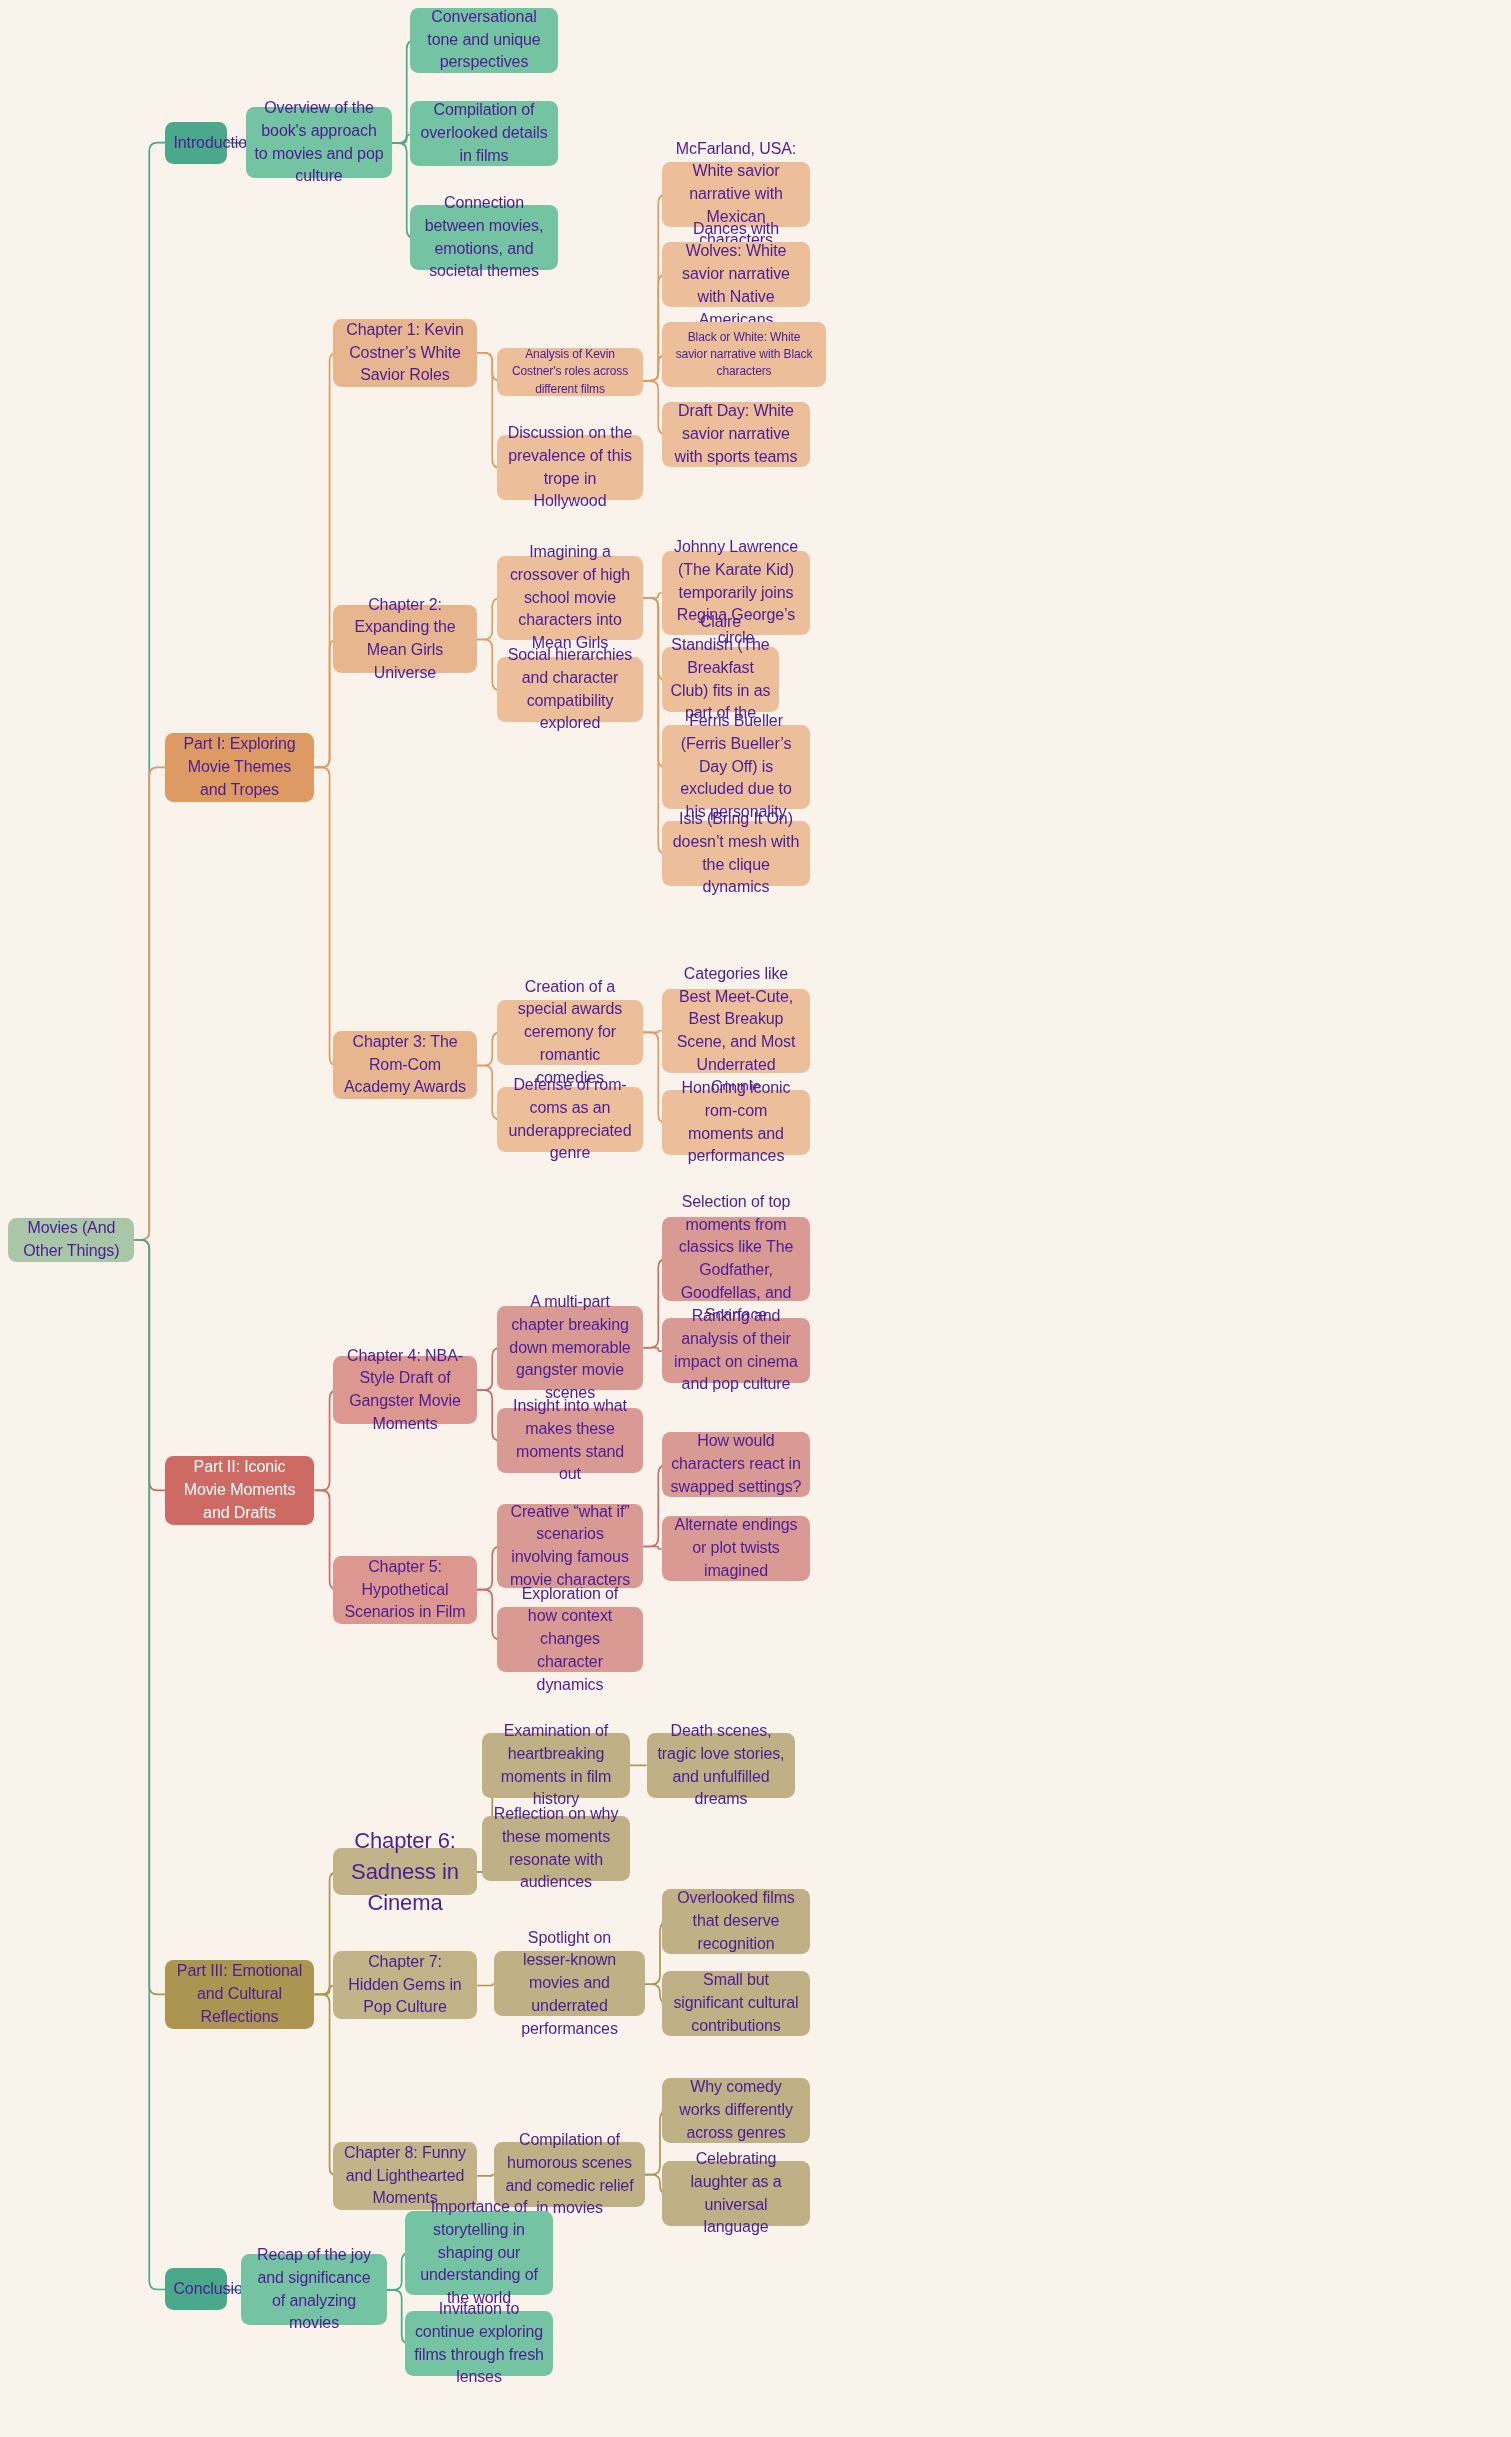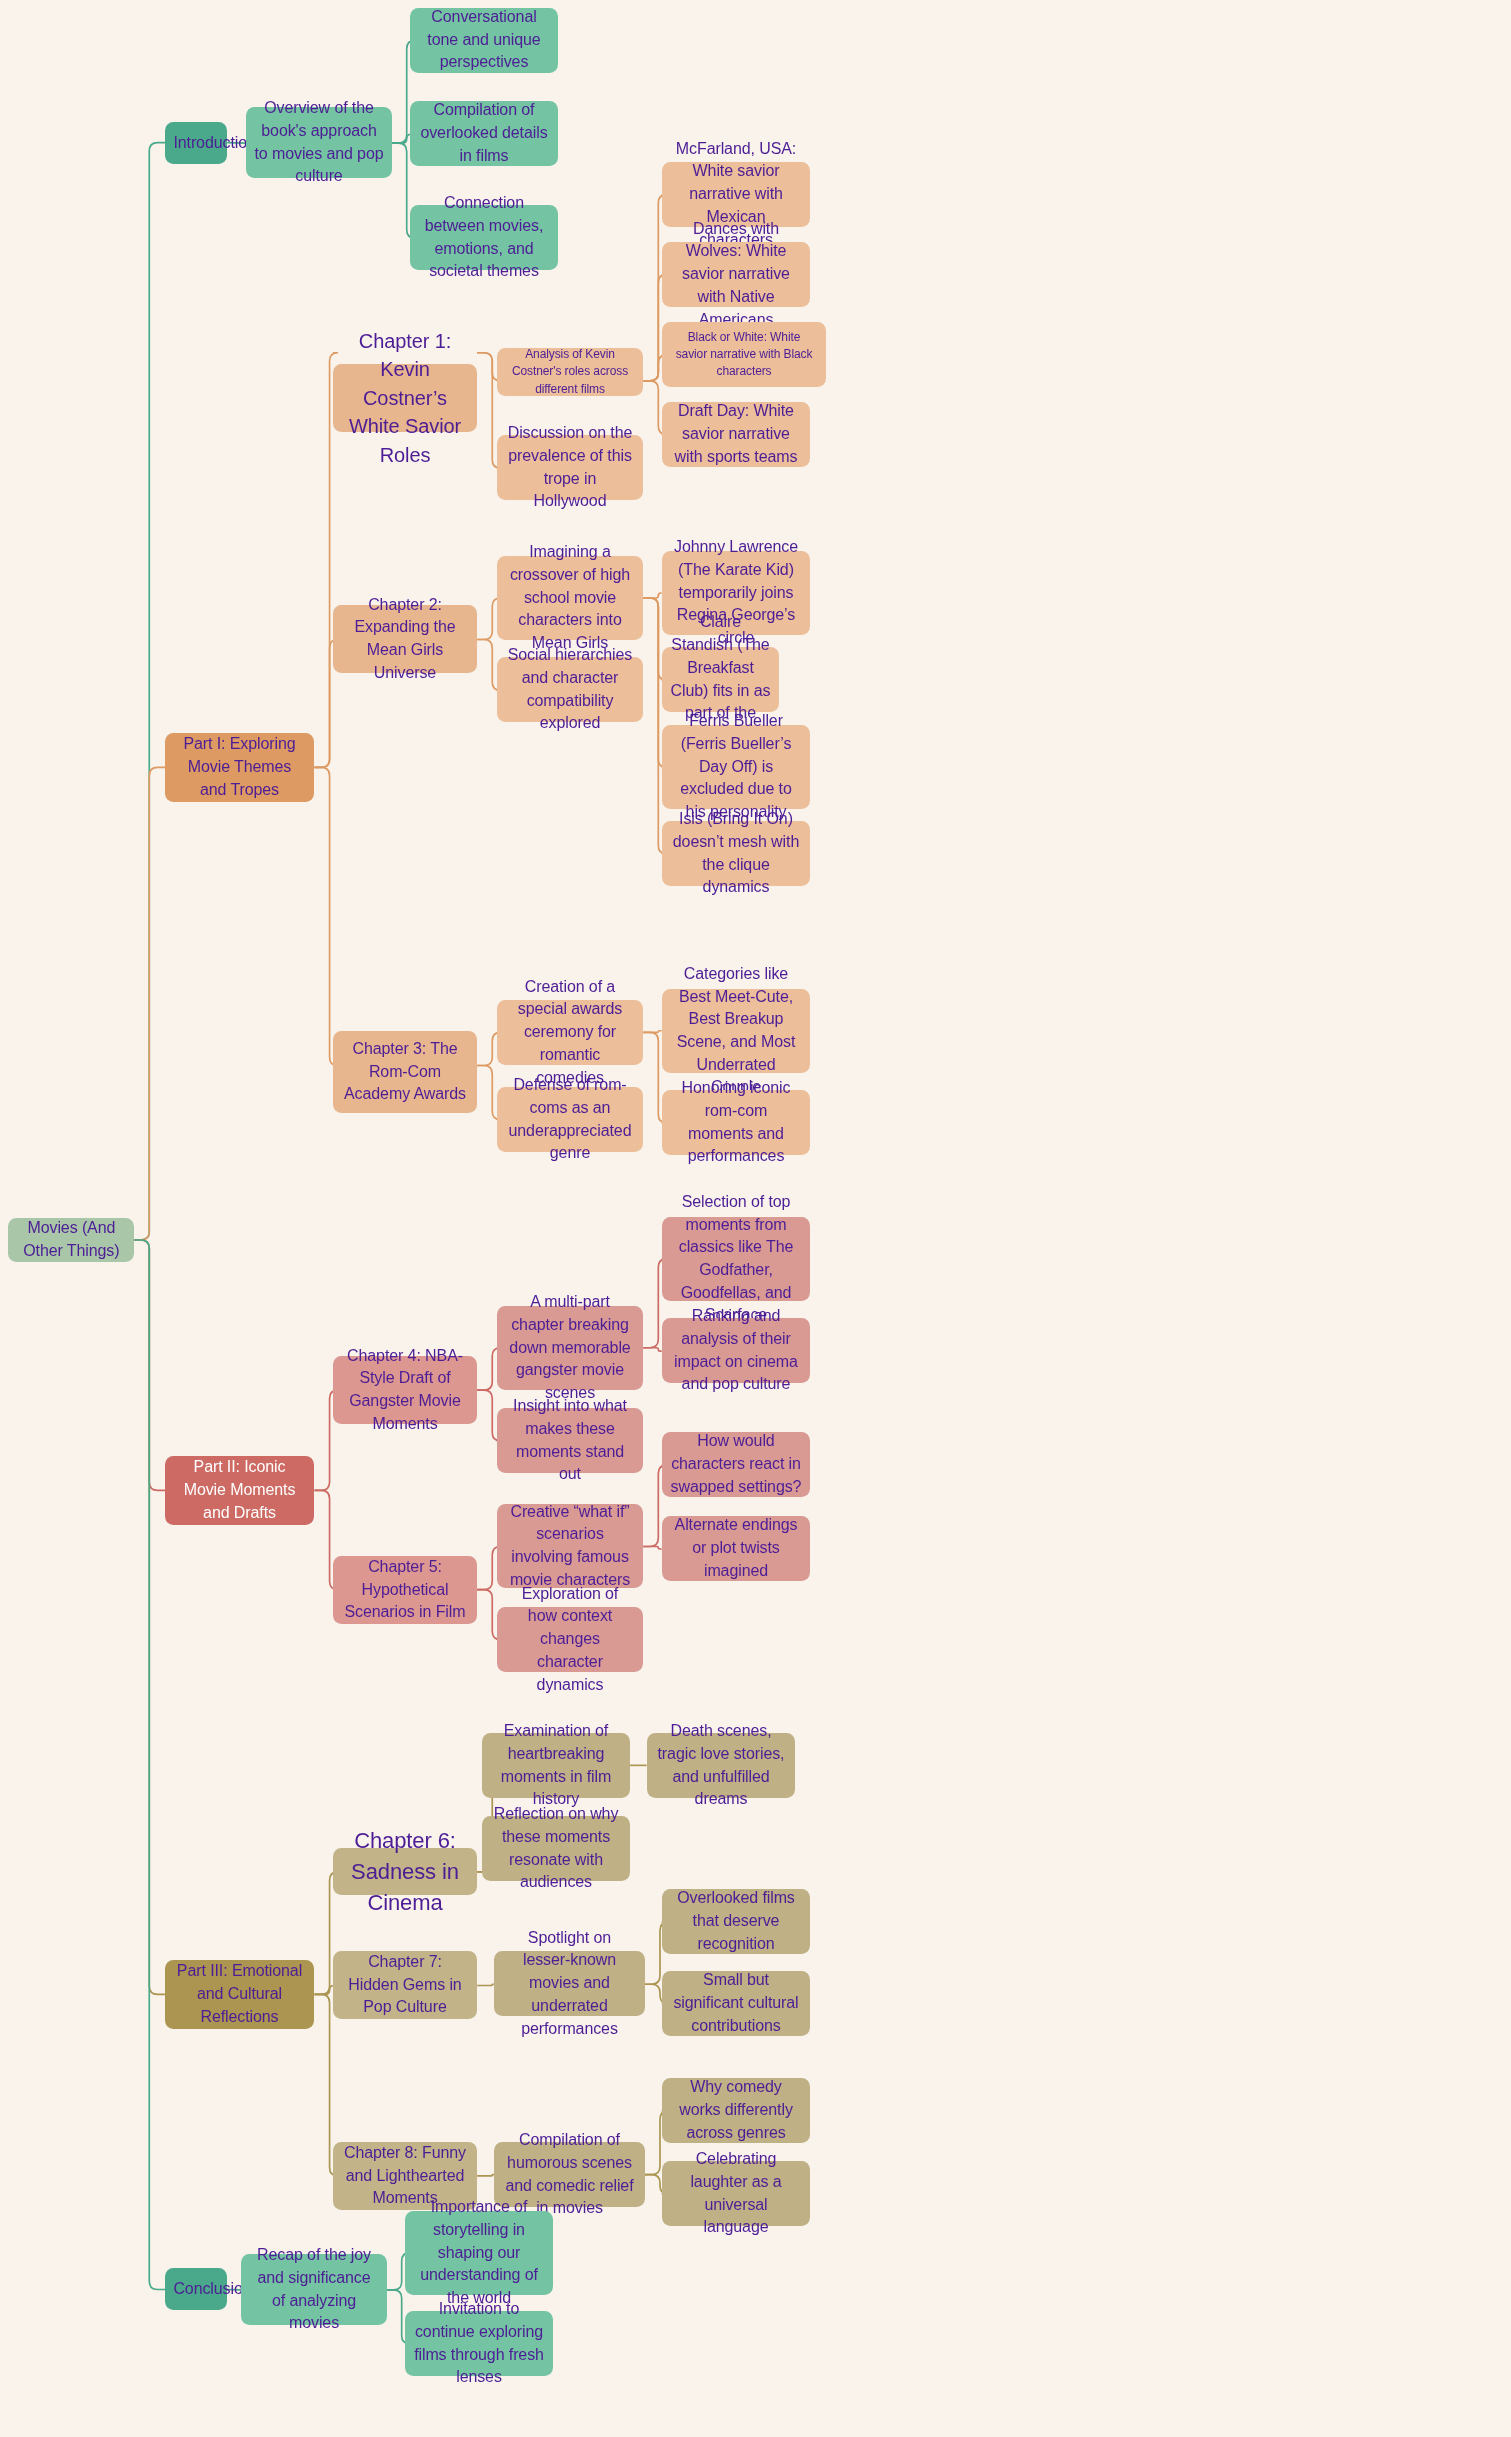--- a/index.html
+++ b/index.html
@@ -113,21 +113,21 @@
       </div>
       <div class="node g3" style="left: 410px; top: 101px; width: 148px; height: 65px; font-size: 16px;">
         <span>Compilation of overlooked details in films</span>
       </div>
       <div class="node g3" style="left: 410px; top: 205px; width: 148px; height: 65px; font-size: 16px;">
         <span>Connection between movies, emotions, and societal themes</span>
       </div>
       <div class="node o1" style="left: 165px; top: 733px; width: 149px; height: 69px; font-size: 16px;">
         <span>Part I: Exploring Movie Themes and Tropes</span>
       </div>
-      <div class="node o2" style="left: 333px; top: 319px; width: 144px; height: 68px; font-size: 20px; margin-top: 45px;">
+      <div class="node o2" style="left: 333px; top: 319px; width: 144px; height: 68px; font-size: 16px;">
         <span>Chapter 1: Kevin Costner’s White Savior Roles</span>
       </div>
       <div class="node o3" style="left: 497px; top: 348px; width: 146px; height: 48px; font-size: 12px; align-items: center;">
         <span>Analysis of Kevin Costner's roles across different films</span>
       </div>
       <div class="node o3" style="left: 662px; top: 162px; width: 148px; height: 65px; font-size: 16px;">
         <span>McFarland, USA: White savior narrative with Mexican characters</span>
       </div>
       <div class="node o3" style="left: 662px; top: 242px; width: 148px; height: 65px; font-size: 16px;">
         <span>Dances with Wolves: White savior narrative with Native Americans</span>
@@ -155,21 +155,21 @@
       </div>
       <div class="node o3" style="left: 662px; top: 725px; width: 148px; height: 84px; font-size: 16px;">
         <span>Ferris Bueller (Ferris Bueller’s Day Off) is excluded due to his personality</span>
       </div>
       <div class="node o3" style="left: 662px; top: 821px; width: 148px; height: 65px; font-size: 16px;">
         <span>Isis (Bring It On) doesn’t mesh with the clique dynamics</span>
       </div>
       <div class="node o3" style="left: 497px; top: 657px; width: 146px; height: 65px; font-size: 16px;">
         <span>Social hierarchies and character compatibility explored</span>
       </div>
-      <div class="node o2" style="left: 333px; top: 1031px; width: 144px; height: 82px; font-size: 16px;">
+      <div class="node o2" style="left: 333px; top: 1031px; width: 144px; height: 68px; font-size: 16px;">
         <span>Chapter 3: The Rom-Com Academy Awards</span>
       </div>
       <div class="node o3" style="left: 497px; top: 1000px; width: 146px; height: 65px; font-size: 16px;">
         <span>Creation of a special awards ceremony for romantic comedies</span>
       </div>
       <div class="node o3" style="left: 662px; top: 989px; width: 148px; height: 84px; font-size: 16px;">
         <span>Categories like Best Meet-Cute, Best Breakup Scene, and Most Underrated Couple</span>
       </div>
       <div class="node o3" style="left: 662px; top: 1090px; width: 148px; height: 65px; font-size: 16px;">
         <span>Honoring iconic rom-com moments and performances</span>

